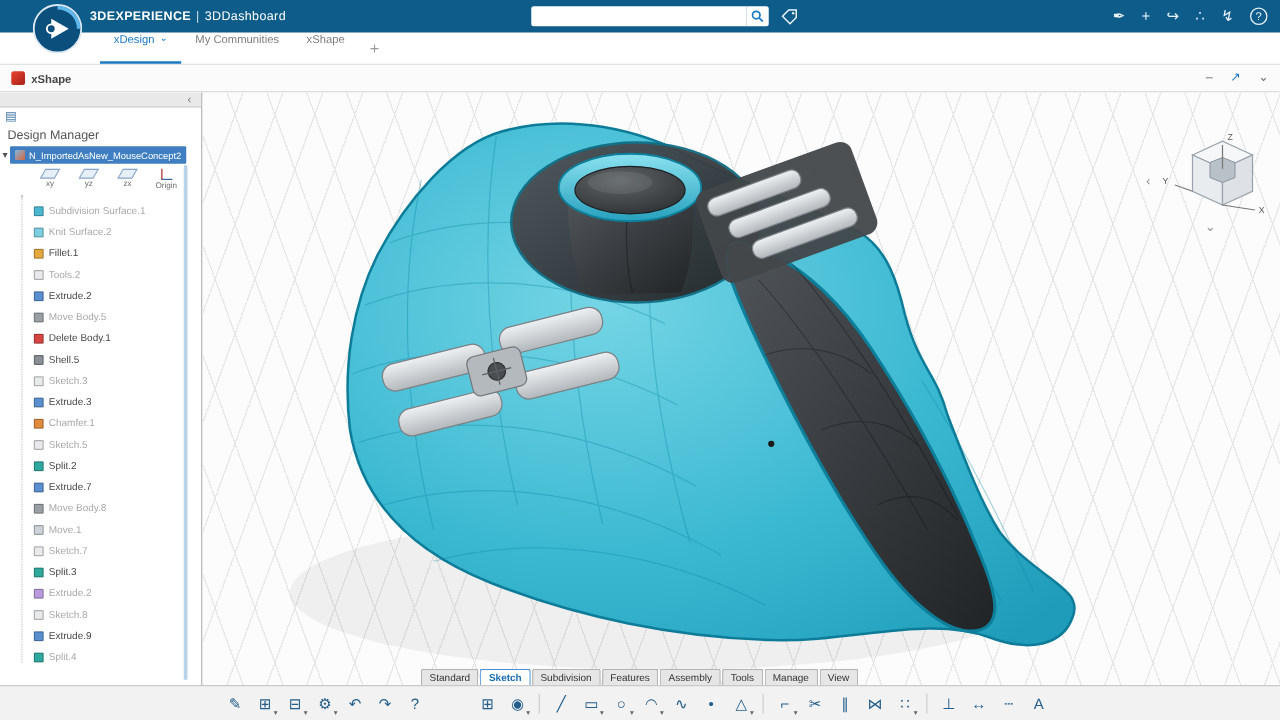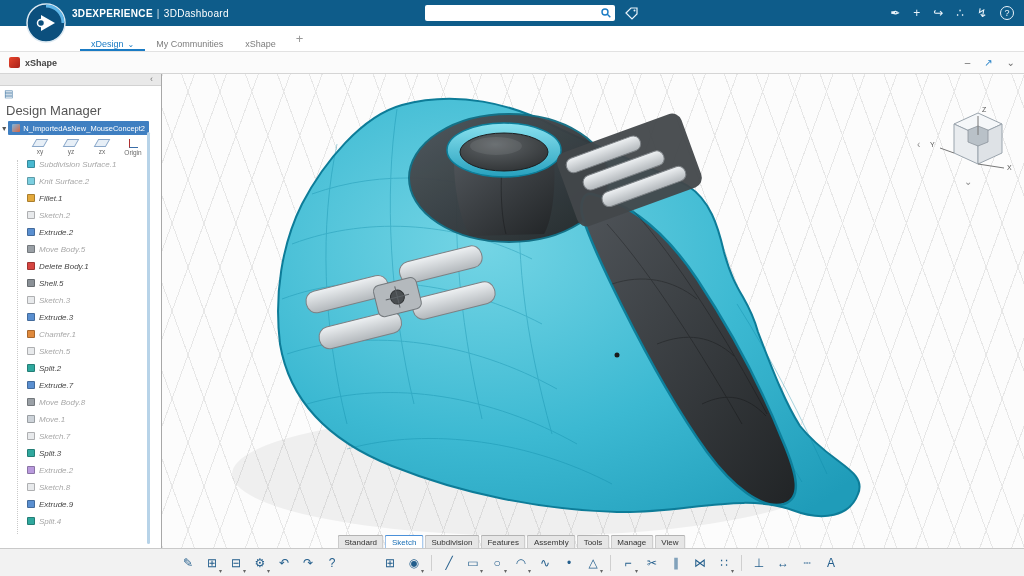--- a/index.html
+++ b/index.html
@@ -16,21 +16,21 @@
   .search-wrap { position:absolute; left:425px; top:5px; display:flex; align-items:center; }
   .search-input { width:172px; height:16px; border:none; border-radius:2px 0 0 2px; font-size:9px; padding:0 5px; outline:none; font-family:"Liberation Sans",sans-serif; }
   .search-btn { width:18px; height:16px; background:#fff; border:none; border-radius:0 2px 2px 0; display:flex; align-items:center; justify-content:center; cursor:pointer; }
   .tag-btn { margin-left:7px; width:18px; height:16px; display:flex; align-items:center; justify-content:center; cursor:pointer; }
   .top-icons { position:absolute; right:10px; top:0; height:26px; display:flex; align-items:center; gap:13px; }
   .top-ico { font-size:12px; color:#eaf3fa; cursor:pointer; line-height:1; }
   .top-ico.circled { width:14px; height:14px; border:1px solid #eaf3fa; border-radius:50%; font-size:9px; display:flex; align-items:center; justify-content:center; }
 
   
   .tab-bar { height:26px; background:#fff; border-bottom:1px solid #e2e2e2; display:flex; align-items:stretch; padding-left:80px; flex:0 0 auto; }
-  .nav-tab { display:flex; align-items:flex-end; gap:4px; padding:0 11px; font-size:9px; color:#7d7d7d; cursor:pointer; border-bottom:2px solid transparent; }
+  .nav-tab { display:flex; align-items:flex-start; gap:4px; padding:0 11px; font-size:9px; color:#7d7d7d; cursor:pointer; border-bottom:2px solid transparent; }
   .nav-tab.active { color:#1a7bc4; border-bottom-color:#1a7bc4; }
   .nav-tab .caret-down { font-size:8px; color:#1a7bc4; }
   .add-tab { display:flex; align-items:center; padding:0 9px; font-size:13px; color:#999; cursor:pointer; }
 
   
   .app-bar { height:22px; background:#fbfbfb; border-bottom:1px solid #d5d5d5; display:flex; align-items:center; padding:0 9px; flex:0 0 auto; }
   .xshape-ico { width:11px; height:11px; border-radius:2px; background:linear-gradient(135deg,#e8452c,#a8211a); margin-right:5px; }
   .app-title { font-size:9px; font-weight:bold; color:#444; }
   .win-icons { margin-left:auto; display:flex; gap:14px; align-items:center; }
   .win-ico { font-size:10px; color:#6d6d6d; cursor:pointer; line-height:1; }
@@ -38,33 +38,33 @@
 
   
   .main { flex:1 1 auto; display:flex; min-height:0; }
 
   
   .panel { width:162px; flex:0 0 auto; background:#fff; border-right:1px solid #a8a8a8; position:relative; overflow:hidden; }
   .panel-strip { height:12px; background:#e9e9e9; border-bottom:1px solid #d2d2d2; display:flex; justify-content:flex-end; align-items:center; padding-right:8px; }
   .collapse-gl { font-size:9px; color:#777; cursor:pointer; line-height:1; }
   .panel-toolrow { height:16px; display:flex; align-items:center; padding:0 4px; }
   .tree-toggle { font-size:10px; color:#4a7da8; cursor:pointer; line-height:1; }
-  .dm-label { font-size:13px; color:#555; padding:1px 0 2px 6px; }
+  .dm-label { font-size:10px; color:#555; padding:1px 0 2px 6px; }
   .root-row { display:flex; align-items:center; height:16px; }
   .root-caret { width:12px; text-align:center; font-size:7px; color:#555; cursor:pointer; }
   .root-hl { background:#3f7fc1; color:#fff; display:flex; align-items:center; gap:3px; height:14px; padding:0 4px; border-radius:1px; flex:1; margin-right:12px; cursor:pointer; }
   .root-ico { width:8px; height:8px; border-radius:1px; background:linear-gradient(135deg,#7db7e0,#d9643f); flex:0 0 auto; }
   .root-label { font-size:7.5px; white-space:nowrap; overflow:hidden; }
   .planes-row { display:flex; padding:2px 0 1px 26px; gap:3px; height:24px; }
   .plane-item { width:28px; display:flex; flex-direction:column; align-items:center; cursor:pointer; }
   .plane-ico { width:12px; height:8px; border:1px solid #8aa7c9; background:#e7eff7; transform:skewX(-30deg); margin-top:1px; }
   .plane-ico.origin { transform:none; border:none; background:none; width:9px; height:9px; border-left:1.5px solid #b03030; border-bottom:1.5px solid #3a6ea8; }
   .plane-label { font-size:6.5px; color:#6a6a6a; margin-top:1px; }
   .tree-items { border-left:1px dotted #c9c9c9; margin-left:17px; }
-  .t-item { display:flex; align-items:flex-start; height:17px; padding-left:9px; font-size:8px; color:#474747; cursor:pointer; white-space:nowrap;font-style:italic; }
+  .t-item { display:flex; align-items:flex-end; height:17px; padding-left:9px; font-size:8px; color:#474747; cursor:pointer; white-space:nowrap; }
   .t-item.muted { color:#a8a8a8; }
   .t-ico { width:8px; height:8px; border-radius:1px; border:1px solid rgba(0,0,0,.25); margin-right:4px; flex:0 0 auto; }
   .ico-surface{background:#49b8d0}.ico-knit{background:#7ccfe0}.ico-fillet{background:#e3a93c}
   .ico-sketch{background:#e8eaec}.ico-extrude{background:#5a8fd0}.ico-move{background:#9aa0a6}
   .ico-delete{background:#d64541}.ico-shell{background:#8a9096}.ico-chamfer{background:#e08a3c}
   .ico-split{background:#2fa89e}.ico-plane{background:#cdd3d9}.ico-offset{background:#b99add}
   .panel-scroll { position:absolute; right:11px; top:58px; bottom:4px; width:3px; background:#b7d3e8; border-radius:2px; }
 
   
   .viewport { flex:1 1 auto; position:relative; overflow:hidden;
@@ -74,21 +74,21 @@
       repeating-linear-gradient(70deg, #e7e7e7 0 1px, transparent 1px 30px);
   }
   .model { position:absolute; left:0; top:0; width:100%; height:100%; }
   .viewcube { position:absolute; right:8px; top:26px; }
   .vc-label { font-size:7px; fill:#555; font-family:"Liberation Sans",sans-serif; }
   .vc-chev { font-size:10px; fill:#8d8d8d; font-family:"Liberation Sans",sans-serif; }
 
   
   .vtabs { position:absolute; bottom:0; left:350px; transform:translateX(-50%); display:flex; }
   .vtab { font-size:8px; padding:2px 6px 1px; background:#e6e6e6; border:1px solid #b3b3b3; border-bottom:none; color:#333; cursor:pointer; margin-right:1px; border-radius:2px 2px 0 0; }
-  .vtab.active { background:#fff; color:#1a6fb5; font-weight:normal; border-color:#4a90d9; }
+  .vtab.active { background:#fff; color:#1a6fb5; font-weight:bold; border-color:#4a90d9; }
 
   
   .toolbar { height:28px; flex:0 0 auto; background:#f2f2f2; border-top:1px solid #c9c9c9; display:flex; align-items:center; }
   .tb-group { display:flex; align-items:center; gap:4px; }
   .tb-group.g1 { margin-left:178px; }
   .tb-group.g2 { margin-left:38px; }
   .tb-btn { width:20px; height:20px; position:relative; display:flex; align-items:center; justify-content:center; border-radius:3px; cursor:pointer; }
   .tb-glyph { font-size:12px; color:#235e8c; line-height:1; }
   .tb-caret { position:absolute; right:0; bottom:-1px; font-size:6px; color:#666; }
   .tb-sep { width:1px; height:16px; background:#cfcfcf; margin:0 3px; }
@@ -202,21 +202,21 @@
           <div class="t-item muted">
             <span class="t-ico ico-knit"></span>
             <span class="t-label">Knit Surface.2</span>
           </div>
           <div class="t-item">
             <span class="t-ico ico-fillet"></span>
             <span class="t-label">Fillet.1</span>
           </div>
           <div class="t-item muted">
             <span class="t-ico ico-sketch"></span>
-            <span class="t-label">Sketch.2</span>
+            <span class="t-label">Tools.2</span>
           </div>
           <div class="t-item">
             <span class="t-ico ico-extrude"></span>
             <span class="t-label">Extrude.2</span>
           </div>
           <div class="t-item muted">
             <span class="t-ico ico-move"></span>
             <span class="t-label">Move Body.5</span>
           </div>
           <div class="t-item">

